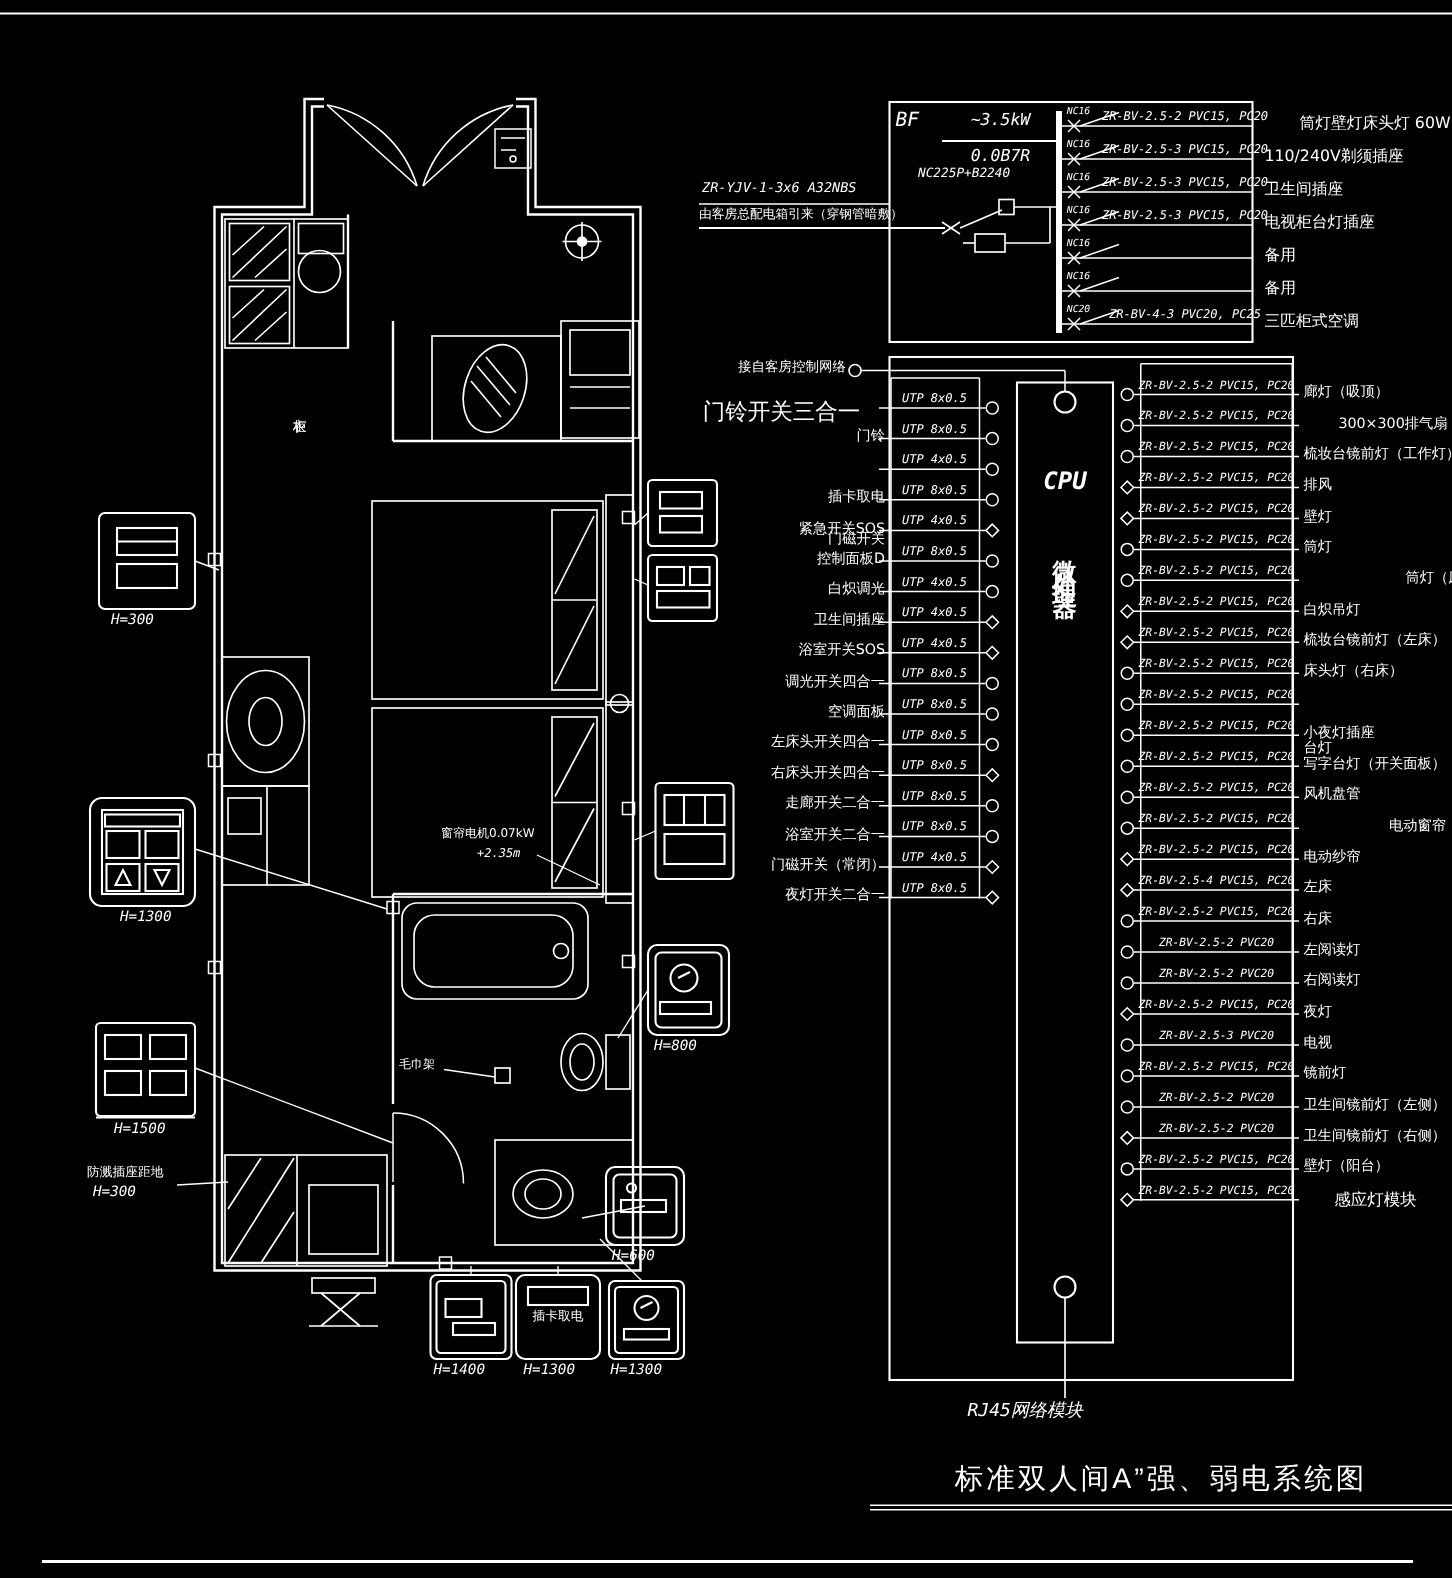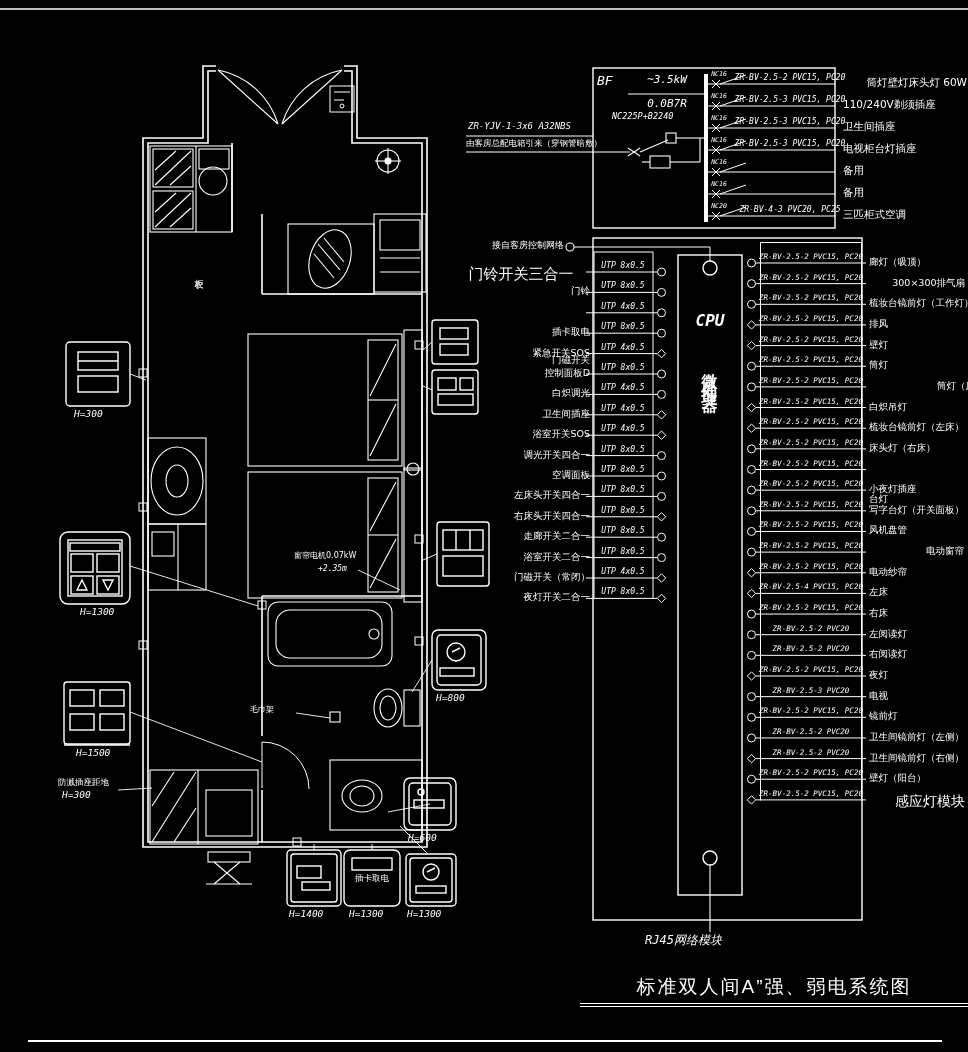--- a/index.html
+++ b/index.html
@@ -467,21 +467,21 @@
 <div class="t" style="left:466px;top:139px;font-size:8.5px;">由客房总配电箱引来（穿钢管暗敷）</div>
 
 <div class="t" style="left:430px;top:241px;width:134px;text-align:right;font-size:9px;">接自客房控制网络</div>
 <div class="t cad" style="left:678px;top:312px;width:64px;text-align:center;font-size:16px;font-weight:bold;">CPU</div>
 <div class="t vert" style="left:701px;top:360px;font-size:16px;letter-spacing:8px;font-weight:bold;">微处理器</div>
 <div class="t cad" style="left:645px;top:934px;font-size:12px;">RJ45网络模块</div>
 
 <div class="t vert" style="left:193px;top:272px;font-size:9px;">衣柜</div>
 <div class="t" style="left:294px;top:552px;font-size:8px;">窗帘电机0.07kW</div>
 <div class="t cad" style="left:318px;top:565px;font-size:8px;">+2.35m</div>
-<div class="t" style="left:250px;top:706px;font-size:8px;">毛巾架</div>
+<div class="t" style="left:266px;top:706px;font-size:8px;">毛巾架</div>
 <div class="t" style="left:58px;top:778px;font-size:8.5px;">防溅插座距地</div>
 <div class="t cad" style="left:62px;top:790px;font-size:9.5px;">H=300</div>
 <div class="t" style="left:345px;top:874px;width:54px;text-align:center;font-size:8.5px;">插卡取电</div>
 
 <div class="t cad" style="left:74px;top:409px;font-size:9.5px;">H=300</div>
 <div class="t cad" style="left:80px;top:607px;font-size:9.5px;">H=1300</div>
 <div class="t cad" style="left:76px;top:748px;font-size:9.5px;">H=1500</div>
 <div class="t cad" style="left:436px;top:693px;font-size:9.5px;">H=800</div>
 <div class="t cad" style="left:408px;top:833px;font-size:9.5px;">H=600</div>
 <div class="t cad" style="left:289px;top:909px;font-size:9.5px;">H=1400</div>
@@ -533,14 +533,14 @@
     <div class="t" style="left: 869px; top: 587.4px; width: 96px; text-align: left; font-size: 9.5px;">左床</div>
     <div class="t" style="left: 869px; top: 608.05px; width: 96px; text-align: left; font-size: 9.5px;">右床</div>
     <div class="t" style="left: 869px; top: 628.7px; width: 96px; text-align: left; font-size: 9.5px;">左阅读灯</div>
     <div class="t" style="left: 869px; top: 649.35px; width: 96px; text-align: left; font-size: 9.5px;">右阅读灯</div>
     <div class="t" style="left: 869px; top: 670px; width: 96px; text-align: left; font-size: 9.5px;">夜灯</div>
     <div class="t" style="left: 869px; top: 690.65px; width: 96px; text-align: left; font-size: 9.5px;">电视</div>
     <div class="t" style="left: 869px; top: 711.3px; width: 96px; text-align: left; font-size: 9.5px;">镜前灯</div>
     <div class="t" style="left: 869px; top: 731.95px; width: 96px; text-align: left; font-size: 9.5px;">卫生间镜前灯（左侧）</div>
     <div class="t" style="left: 869px; top: 752.6px; width: 96px; text-align: left; font-size: 9.5px;">卫生间镜前灯（右侧）</div>
     <div class="t" style="left: 869px; top: 773.25px; width: 96px; text-align: left; font-size: 9.5px;">壁灯（阳台）</div>
-    <div class="t" style="left: 869px; top: 793.9px; width: 96px; text-align: right; font-size: 14px;">感应灯模块</div>
+    <div class="t" style="left: 869px; top: 793.9px; width: 96px; text-align: center; font-size: 11px;">感应灯模块</div>
   </div>
 
 </body></html>

